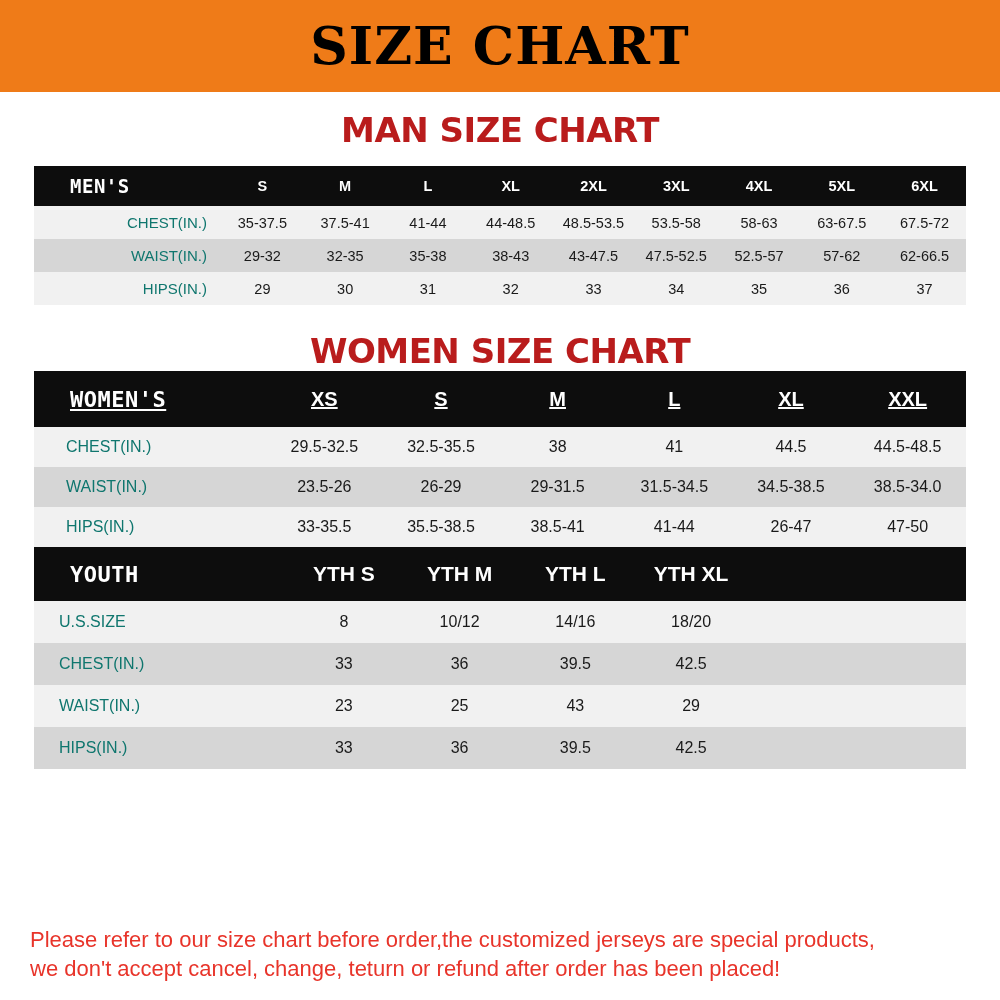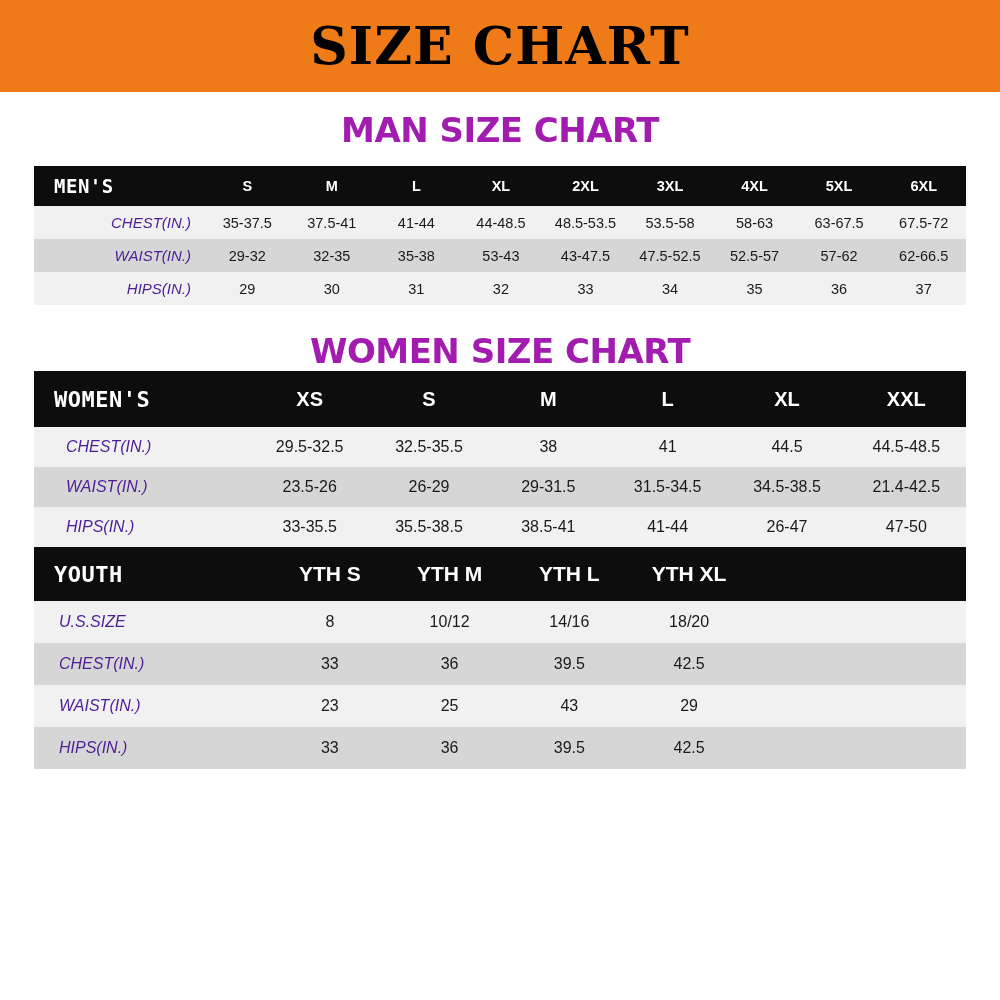--- a/index.html
+++ b/index.html
@@ -36,21 +36,21 @@
     letter-spacing: 1px;
     color: #000000;
     text-align: center;
     line-height: 1;
   }
   
   .section-title {
     text-align: center;
     font-family: "DejaVu Sans", sans-serif;
     font-weight: bold;
-    color: #a21caf;
+    color: #b91c1c;
     letter-spacing: -0.5px;
   }
   .title-man {
     font-size: 34px;
     margin-top: 18px;
     margin-bottom: 16px;
   }
   .title-women {
     font-size: 34px;
     margin-top: 26px;
@@ -78,43 +78,42 @@
     white-space: nowrap;
   }
   thead th {
     background: #0d0d0d;
     color: #ffffff;
     font-weight: bold;
     font-size: 16px;
   }
   thead th.row-head {
     text-align: left;
-    padding-left: 20px;
+    padding-left: 36px;
     font-family: "DejaVu Sans Mono", monospace;
     font-size: 17px;
     letter-spacing: 0.5px;
   }
   tbody td.row-head {
     text-align: right;
     padding-right: 14px;
     font-size: 15px;
-    color: #4c1d95;
-    font-style: italic;
+    color: #0f766e;
   }
   
   .man-table thead th { height: 38px; }
   .man-table tbody td { height: 31px; }
   .man-table tbody tr:nth-child(odd) { background: #f1f1f1; }
   .man-table tbody tr:nth-child(even) { background: #d6d6d6; }
   .man-table th.row-head, .man-table td.row-head { width: 150px; }
   .man-table td, .man-table th { font-size: 14.5px; }
   .man-table thead th.row-head { font-size: 19px; }
 
   
-  .women-table thead th { height: 54px; font-size: 20px; }
+  .women-table thead th { height: 54px; font-size: 20px; text-decoration: underline; }
   .women-table tbody td { height: 38px; font-size: 16px; }
   .women-table tbody tr:nth-child(odd) { background: #f1f1f1; }
   .women-table tbody tr:nth-child(even) { background: #d6d6d6; }
   .women-table th.row-head, .women-table td.row-head { width: 195px; }
   .women-table thead th.row-head { font-size: 22px; }
   .women-table tbody td.row-head { text-align: left; padding-left: 32px; }
 
   
   .youth-table thead th { height: 52px; font-size: 21px; }
   .youth-table tbody td { height: 40px; font-size: 16px; }
@@ -175,21 +174,21 @@
           <td>53.5-58</td>
           <td>58-63</td>
           <td>63-67.5</td>
           <td>67.5-72</td>
         </tr>
         <tr>
           <td class="row-head">WAIST(IN.)</td>
           <td>29-32</td>
           <td>32-35</td>
           <td>35-38</td>
-          <td>53-43</td>
+          <td>38-43</td>
           <td>43-47.5</td>
           <td>47.5-52.5</td>
           <td>52.5-57</td>
           <td>57-62</td>
           <td>62-66.5</td>
         </tr>
         <tr>
           <td class="row-head">HIPS(IN.)</td>
           <td>29</td>
           <td>30</td>
@@ -229,21 +228,21 @@
           <td>44.5</td>
           <td>44.5-48.5</td>
         </tr>
         <tr>
           <td class="row-head">WAIST(IN.)</td>
           <td>23.5-26</td>
           <td>26-29</td>
           <td>29-31.5</td>
           <td>31.5-34.5</td>
           <td>34.5-38.5</td>
-          <td>21.4-42.5</td>
+          <td>38.5-34.0</td>
         </tr>
         <tr>
           <td class="row-head">HIPS(IN.)</td>
           <td>33-35.5</td>
           <td>35.5-38.5</td>
           <td>38.5-41</td>
           <td>41-44</td>
           <td>26-47</td>
           <td>47-50</td>
         </tr>
@@ -293,14 +292,18 @@
           <td class="val">33</td>
           <td class="val">36</td>
           <td class="val">39.5</td>
           <td class="val">42.5</td>
           <td class="spacer-col"></td>
         </tr>
       </tbody>
     </table>
   </div>
 
+  <div class="footer-note">
+    <div>Please refer to our size chart before order,the customized jerseys are special products,</div>
+    <div>we don't accept cancel, change, teturn or refund after order has been placed!</div>
+  </div>
 
 </div>
 
 </body></html>

